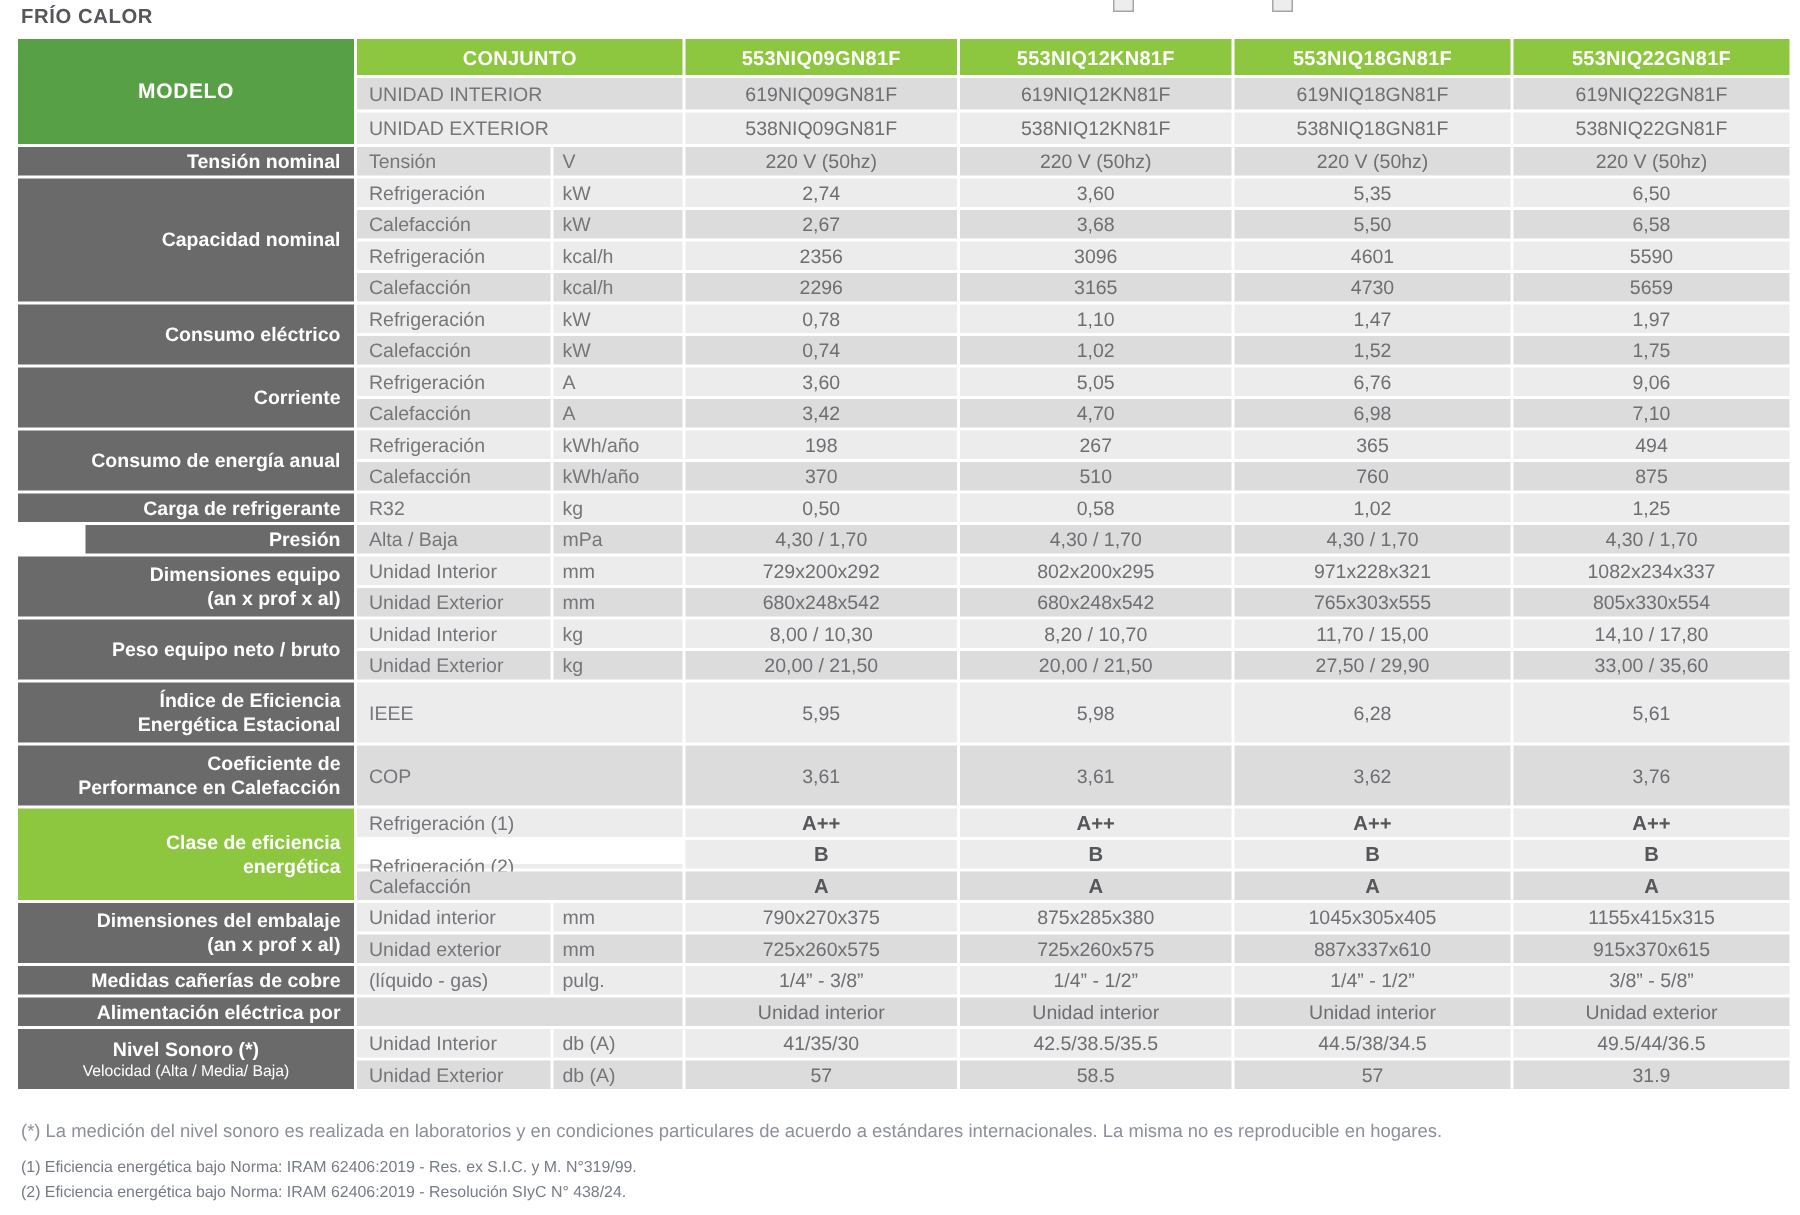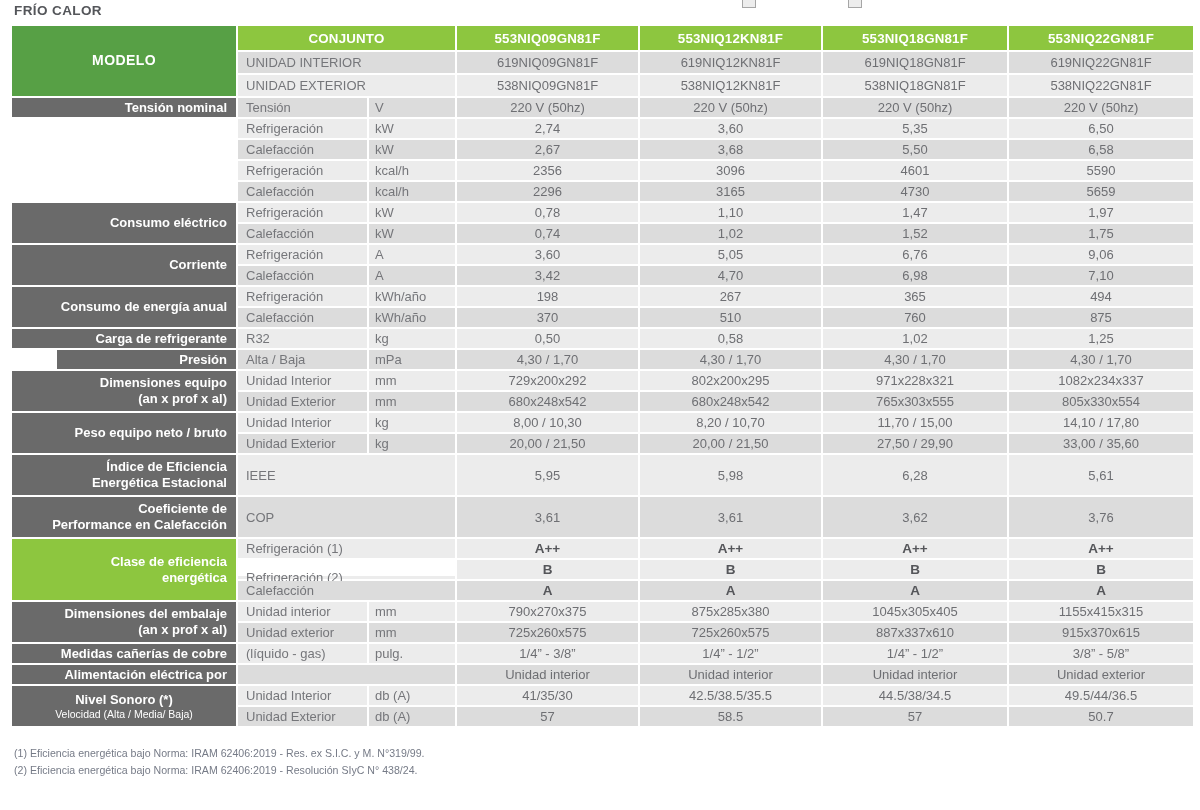--- a/index.html
+++ b/index.html
@@ -59,20 +59,25 @@
         <span>
           <span class="l2">Tensión nominal</span>
         </span>
       </div>
       <div class="cell sub r-dark" style="grid-area: 4 / 2;">Tensión</div>
       <div class="cell unit r-dark" style="grid-area: 4 / 3;">V</div>
       <div class="cell val r-dark" style="grid-area: 4 / 4;">220 V (50hz)</div>
       <div class="cell val r-dark" style="grid-area: 4 / 5;">220 V (50hz)</div>
       <div class="cell val r-dark" style="grid-area: 4 / 6;">220 V (50hz)</div>
       <div class="cell val r-dark" style="grid-area: 4 / 7;">220 V (50hz)</div>
+      <div class="cell lbl lbl-gray" style="grid-area: 5 / 1 / 9;">
+        <span>
+          <span class="l2">Capacidad nominal</span>
+        </span>
+      </div>
       <div class="cell sub r-light" style="grid-area: 5 / 2;">Refrigeración</div>
       <div class="cell unit r-light" style="grid-area: 5 / 3;">kW</div>
       <div class="cell val r-light" style="grid-area: 5 / 4;">2,74</div>
       <div class="cell val r-light" style="grid-area: 5 / 5;">3,60</div>
       <div class="cell val r-light" style="grid-area: 5 / 6;">5,35</div>
       <div class="cell val r-light" style="grid-area: 5 / 7;">6,50</div>
       <div class="cell sub r-dark" style="grid-area: 6 / 2;">Calefacción</div>
       <div class="cell unit r-dark" style="grid-area: 6 / 3;">kW</div>
       <div class="cell val r-dark" style="grid-area: 6 / 4;">2,67</div>
       <div class="cell val r-dark" style="grid-area: 6 / 5;">3,68</div>
@@ -290,19 +295,20 @@
       <div class="cell unit r-light" style="grid-area: 30 / 3;">db (A)</div>
       <div class="cell val r-light" style="grid-area: 30 / 4;">41/35/30</div>
       <div class="cell val r-light" style="grid-area: 30 / 5;">42.5/38.5/35.5</div>
       <div class="cell val r-light" style="grid-area: 30 / 6;">44.5/38/34.5</div>
       <div class="cell val r-light" style="grid-area: 30 / 7;">49.5/44/36.5</div>
       <div class="cell sub r-dark" style="grid-area: 31 / 2;">Unidad Exterior</div>
       <div class="cell unit r-dark" style="grid-area: 31 / 3;">db (A)</div>
       <div class="cell val r-dark" style="grid-area: 31 / 4;">57</div>
       <div class="cell val r-dark" style="grid-area: 31 / 5;">58.5</div>
       <div class="cell val r-dark" style="grid-area: 31 / 6;">57</div>
-      <div class="cell val r-dark" style="grid-area: 31 / 7;">50.7</div>
+      <div class="cell val r-dark" style="grid-area: 31 / 7;">31.9</div>
     </div>
   <div class="footnotes">
+    <p class="fn-main">(*) La medición del nivel sonoro es realizada en laboratorios y en condiciones particulares de acuerdo a estándares internacionales. La misma no es reproducible en hogares.</p>
     <p class="fn-small">(1) Eficiencia energética bajo Norma: IRAM 62406:2019 - Res. ex S.I.C. y M. N°319/99.</p>
     <p class="fn-small">(2) Eficiencia energética bajo Norma: IRAM 62406:2019 - Resolución SIyC N° 438/24.</p>
   </div>
 </div>
 
 </body></html>

